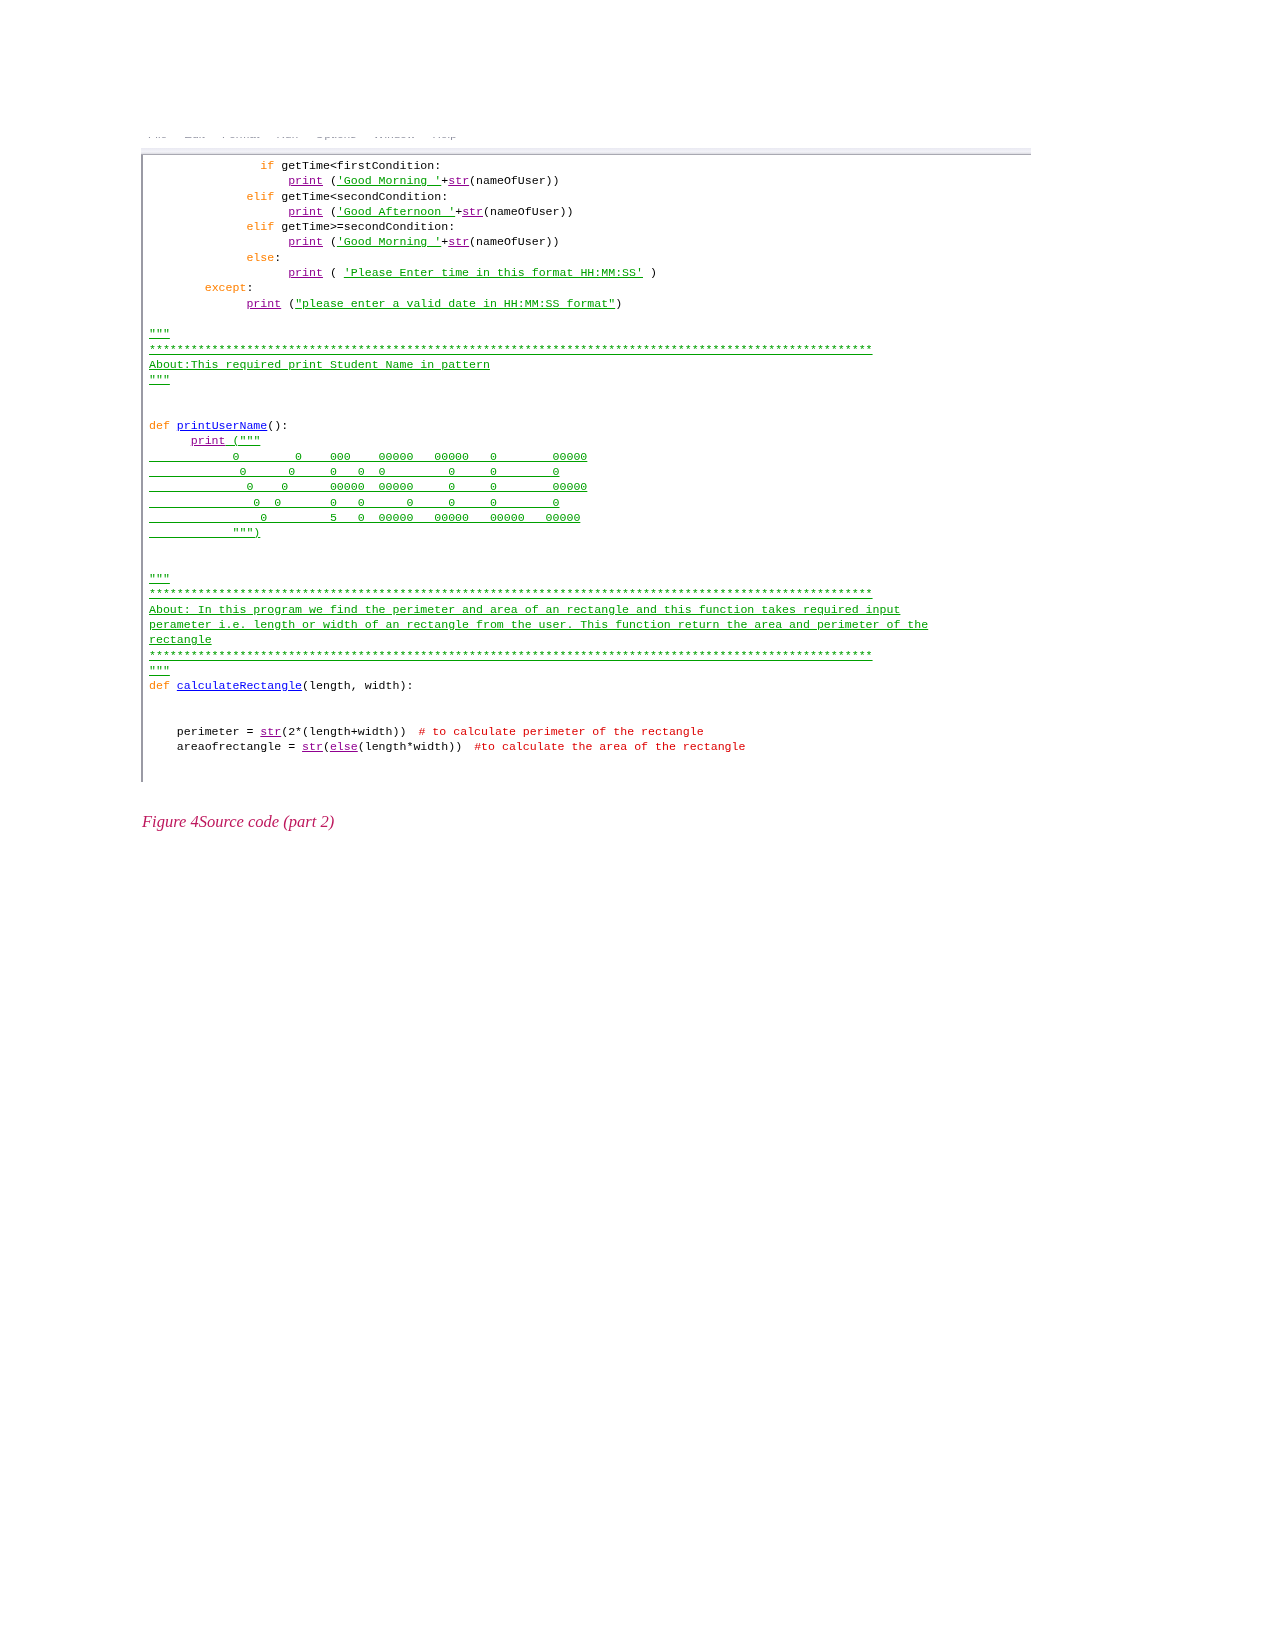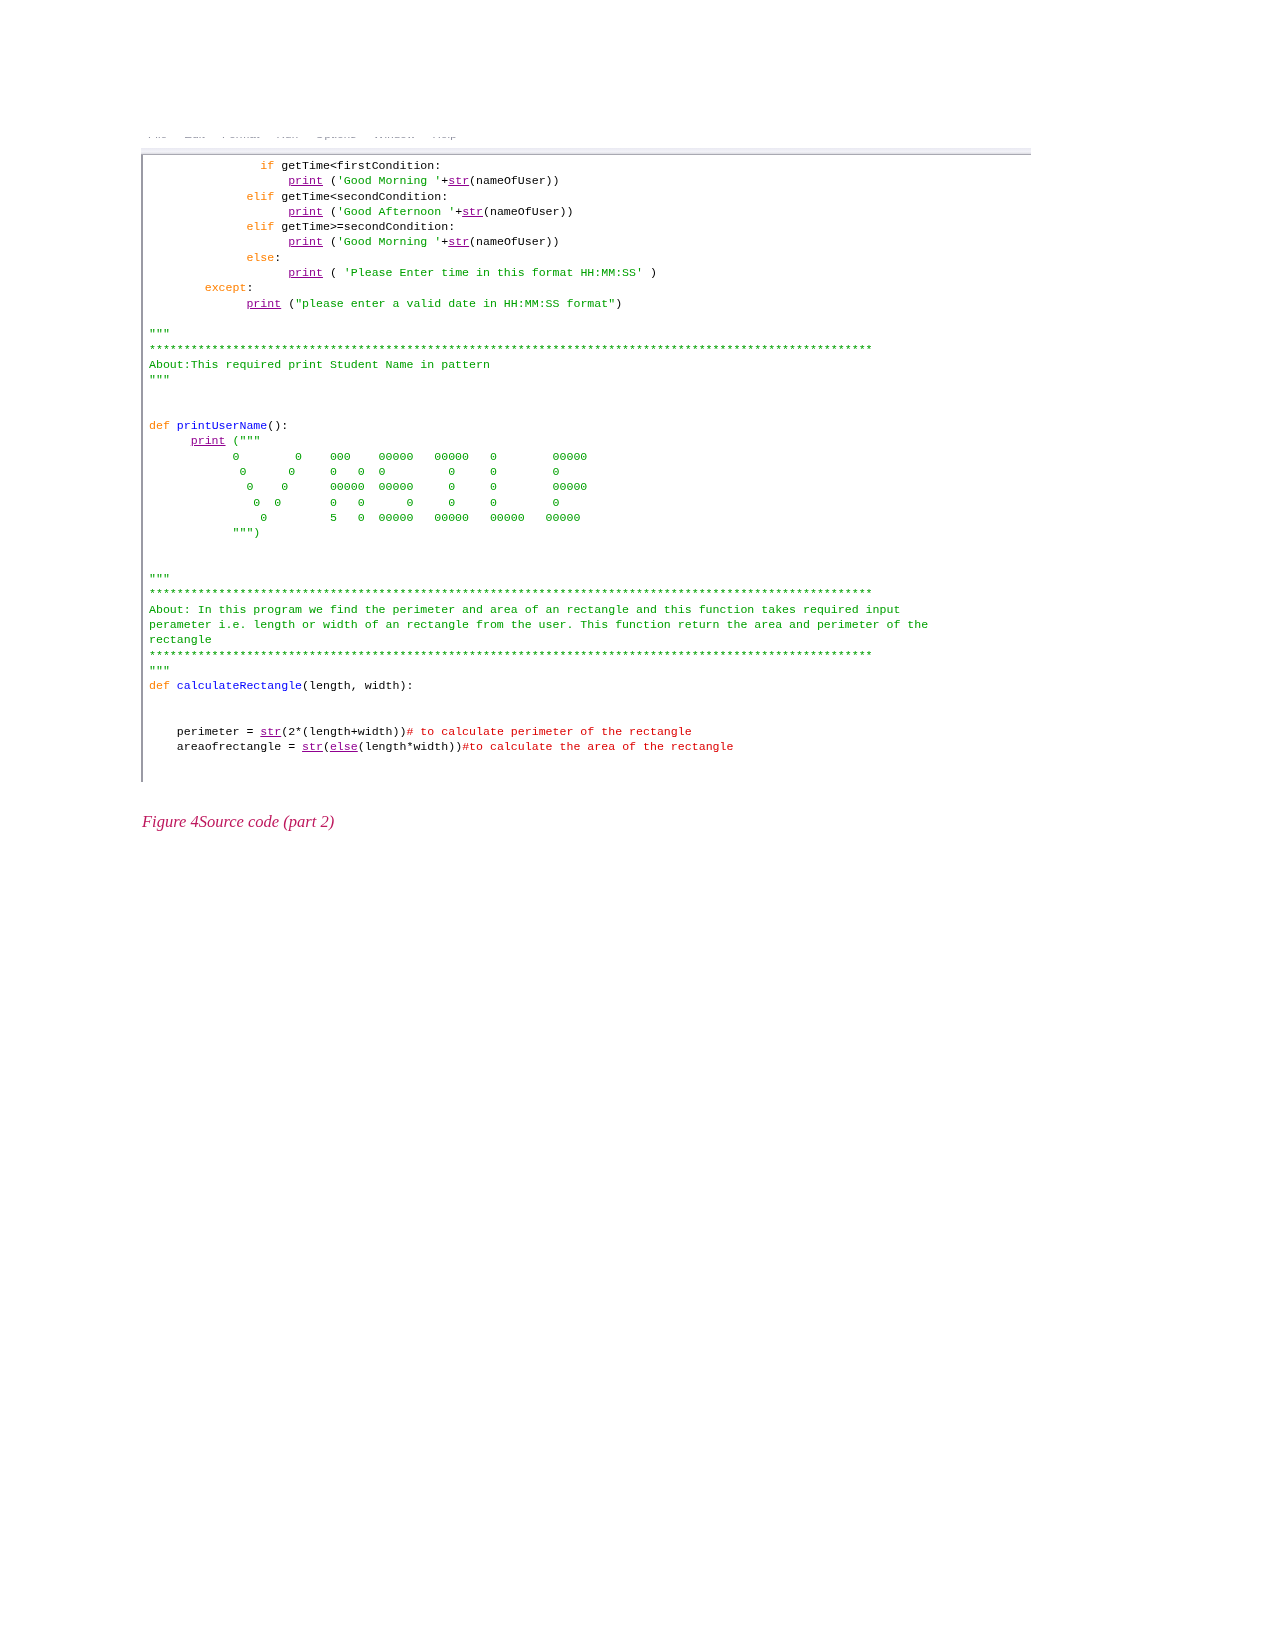--- a/index.html
+++ b/index.html
@@ -87,23 +87,23 @@
     font-size: 11.6px;
     line-height: 15.3px;
     white-space: pre;
     color: #000000;
     letter-spacing: 0px;
   }
 
   
   .kw  { color: #ff8000; }          
   .bi  { color: #900090; text-decoration: underline; }          
-  .st  { color: #00a000; }          
-  .fn  { color: #0000ff; }          
-  .cm  { color: #dd0000; }          
+  .st  { color: #00a000; text-decoration: underline; }          
+  .fn  { color: #0000ff; text-decoration: underline; }          
+  .cm  { color: #dd0000; padding-left: 12px; }          
   .pl  { color: #000000; font-family: Liberation Mono, monospace; }          
 
   
   #figure-caption {
     position: absolute;
     left: 142px;
     top: 812px;
     font-family: "Liberation Serif", serif;
     font-style: italic;
     font-size: 16.5px;

